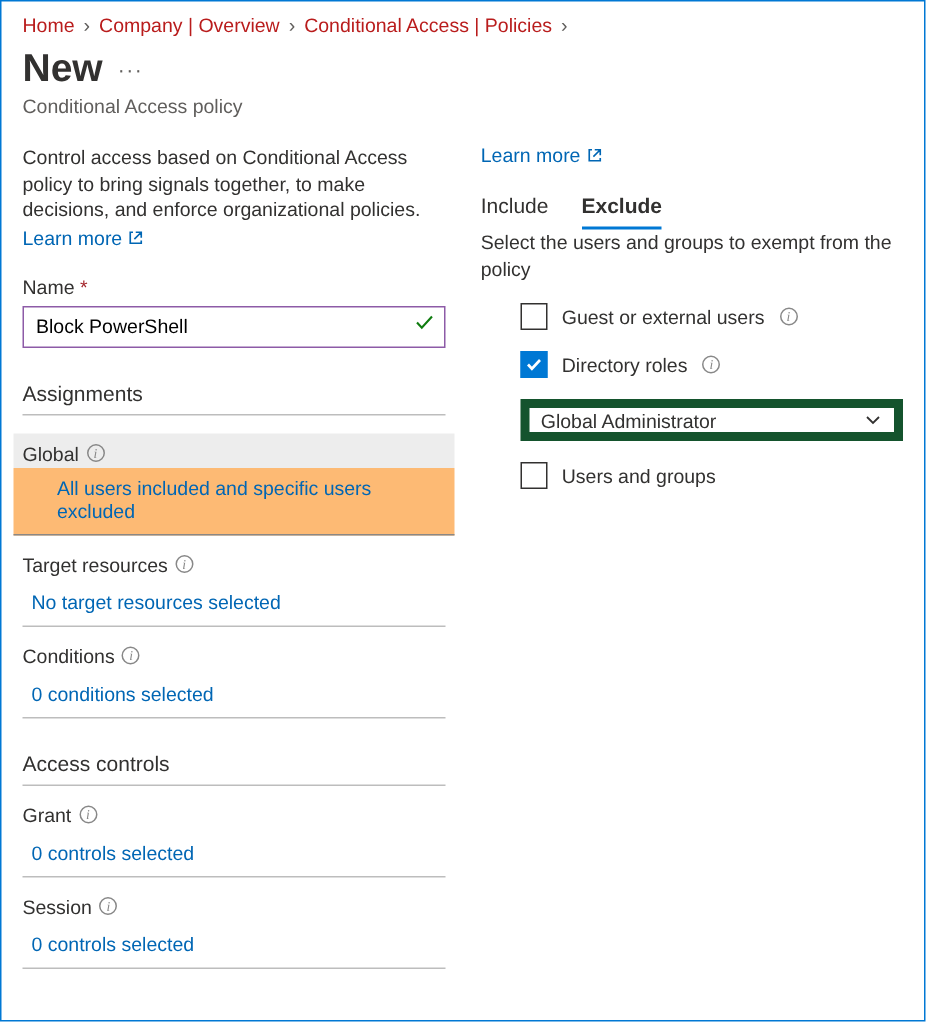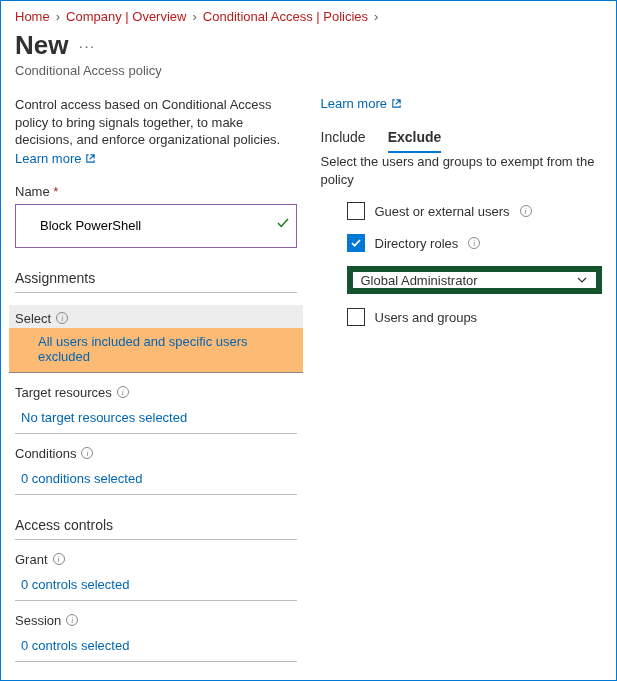--- a/index.html
+++ b/index.html
@@ -21,22 +21,22 @@
   .hdr .dots { color:#605e5c; font-size:14px; letter-spacing:1px; }
   .sub { padding: 0 14px 12px 14px; color: #605e5c; font-size: 13px; }
   .cols { display: flex; gap: 24px; padding: 6px 14px 14px 14px; }
   .col { flex: 1 1 0; min-width: 0; }
   .desc { font-size: 13px; line-height: 1.35; margin-bottom: 2px; }
   .learn { color: #0066b4; text-decoration: none; font-size: 13px; text-align: center; }
   .ext { display:inline-block; vertical-align: -1px; }
   .lbl { margin-top: 18px; font-size: 13px; }
   .req { color: #a4262c; }
   .name-input {
-    margin-top: 5px; width: 100%; height: 44px; border: 1px solid #8d5ba7;
-    padding: 0 28px 0 24px; font-size: 13px; font-family: inherit;
+    margin-top: 5px; width: 100%; height: 28px; border: 1px solid #8d5ba7;
+    padding: 0 28px 0 8px; font-size: 13px; font-family: inherit;
     position: relative;
   }
   .name-wrap { position: relative; }
   .check { position: absolute; right: 7px; top: 50%; transform: translateY(-50%); color: #107c10; }
   .section-title { margin-top: 22px; font-size: 14px; padding-bottom: 6px; border-bottom: 1px solid #bdbdbd; }
   .settinghdr { display:flex; align-items:center; gap:5px; margin-top: 12px; font-size:13px; color:#323130; padding-bottom:4px; }
   .settinghdr.selected { background: #ededed; padding:6px 6px 2px 6px; margin-left:-6px; margin-right:-6px; }
   .info { width:12px; height:12px; border:1px solid #888; border-radius:50%; display:inline-flex; align-items:center; justify-content:center; font-size:9px; color:#888; font-style: italic; font-family: Georgia, serif; }
   .val { color:#0066b4; font-size:13px; padding: 6px 0 8px 6px; border-bottom:1px solid #bdbdbd; cursor:pointer; }
   .val.selected { background:#fdba74; margin-left:-6px; margin-right:-6px; padding-left:29px; border-bottom:1px solid #8a8886; }
@@ -93,21 +93,21 @@
       <span class="check">
         <svg width="14" height="14" viewBox="0 0 14 14">
             <path fill="none" stroke="#107c10" stroke-width="1.4" d="M2 7l3.2 3.5L12 3"></path>
           </svg>
       </span>
     </div>
 
     <div class="section-title">Assignments</div>
 
     <div class="settinghdr selected">
-      <span>Select</span>
+      <span>Global</span>
       <span class="info">i</span>
     </div>
     <div class="val selected">All users included and specific users excluded</div>
 
     <div class="settinghdr">
       <span>Target resources</span>
       <span class="info">i</span>
     </div>
     <div class="val">No target resources selected</div>
 

